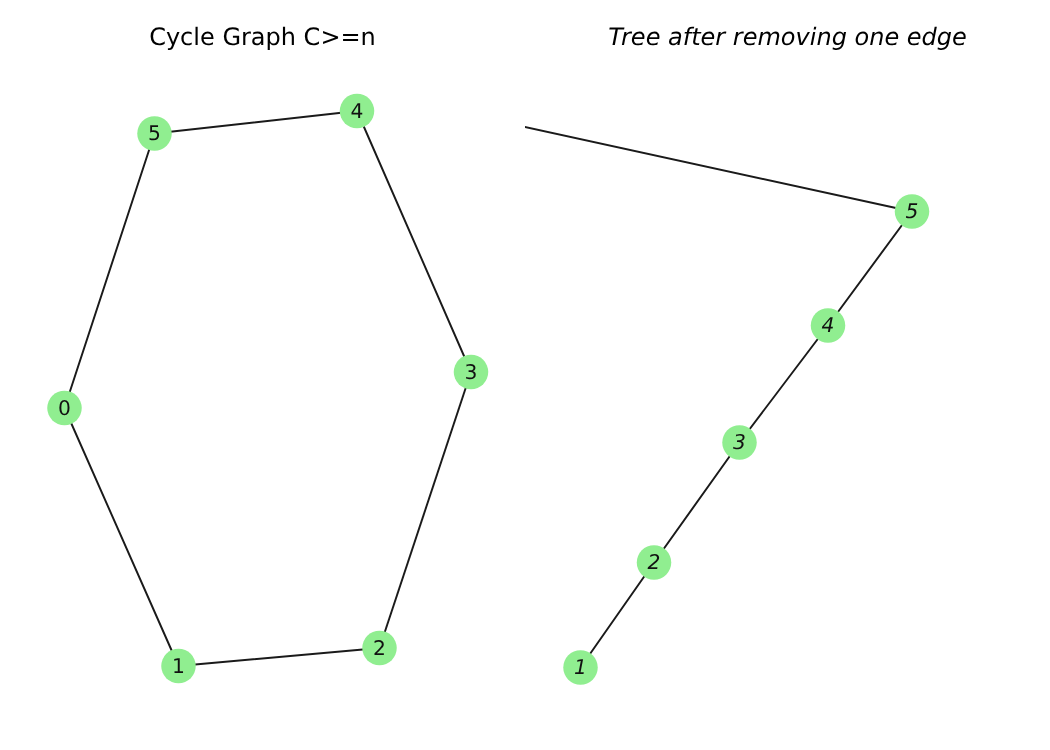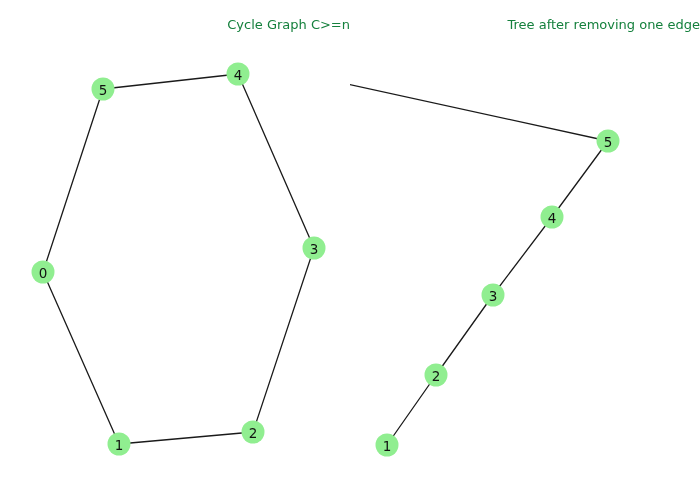--- a/index.html
+++ b/index.html
@@ -18,30 +18,30 @@
     width: 700px;
     height: 500px;
     background: #ffffff;
   }
   .panel {
     position: absolute;
     top: 0;
     height: 500px;
   }
   #panel-left  { left: 0px;   width: 350px; }
-  #panel-right { left: 350px; width: 350px; }
+  #panel-right { left: 350px; width: 350px; font-style: italic; }
 
   .panel-title {
     position: absolute;
     top: 16px;
     left: 0;
     width: 100%;
-    text-align: right;
-    font-size: 13px;
-    color: #15803d;
+    text-align: center;
+    font-size: 16px;
+    color: #000000;
     font-family: "DejaVu Sans", sans-serif;
     line-height: 18px;
     white-space: nowrap;
   }
 
   .graph-svg {
     position: absolute;
     top: 0;
     left: 0;
     width: 350px;

